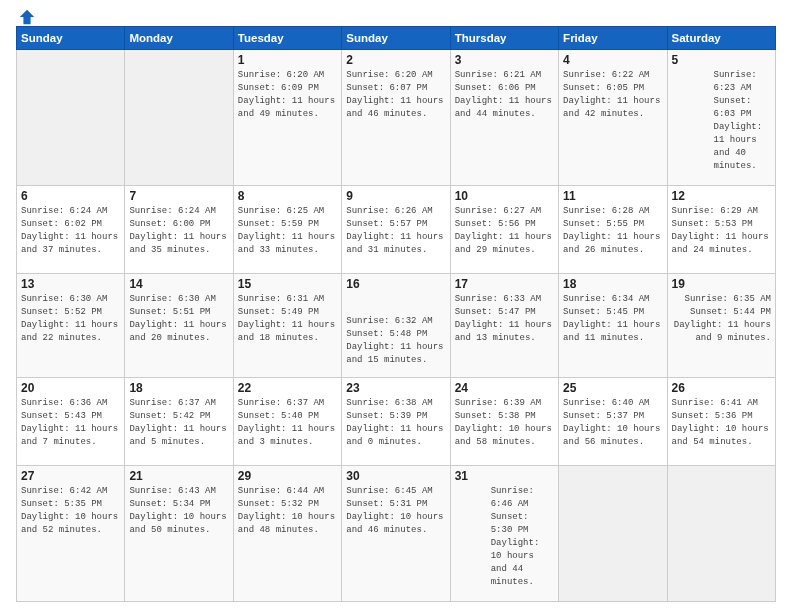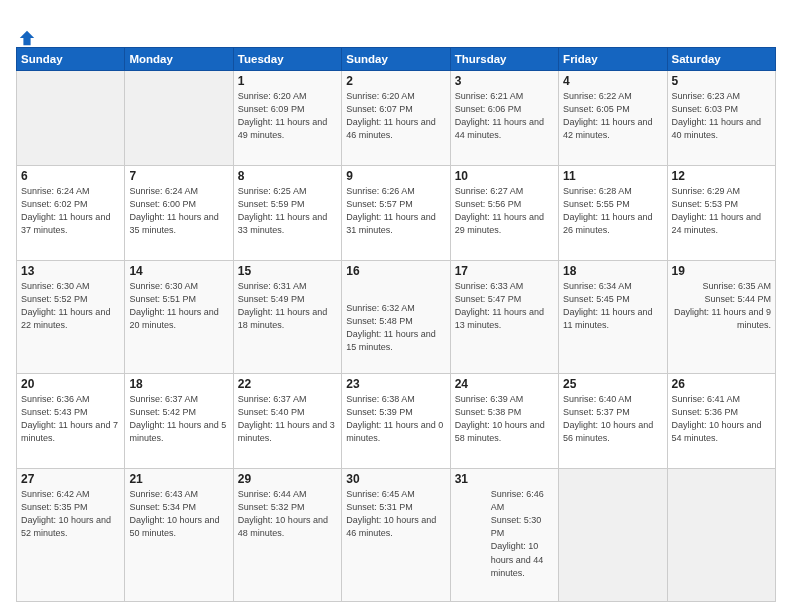--- a/index.html
+++ b/index.html
@@ -6,21 +6,21 @@
     body {
       font-family: Arial, sans-serif;
       background: #fff;
       width: 792px;
       height: 612px;
       overflow: hidden;
     }
     .page {
       width: 792px;
       height: 612px;
-      padding: 29px 16px 10px 16px;
+      padding: 8px 16px 10px 16px;
       display: flex;
       flex-direction: column;
     }
     .header {
       display: flex;
       align-items: flex-start;
       justify-content: space-between;
       margin-bottom: 4px;
     }
     .logo {
@@ -86,20 +86,21 @@
       font-size: 12px;
       font-weight: bold;
       color: #222;
       display: block;
       margin-bottom: 2px;
     }
     .day-info {
       font-size: 9px;
       color: #444;
       line-height: 1.45;
+      font-family: Liberation Mono, monospace;
     }
     td.empty {
       background: #f0f0f0 !important;
     }
   </style>
 </head>
 <body>
 
 <div class="page">
   <div class="header">
@@ -155,21 +156,21 @@
 Daylight: 11 hours and 44 minutes.</div>
           </td>
           <td>
             <span class="day-number">4</span>
             <div class="day-info" style="white-space: pre-line;">Sunrise: 6:22 AM
 Sunset: 6:05 PM
 Daylight: 11 hours and 42 minutes.</div>
           </td>
           <td>
             <span class="day-number">5</span>
-            <div class="day-info" style="white-space: pre-line;">Sunrise: 6:23 AM
+            <div class="day-info" style="white-space: pre-line; margin-left: 42px;">Sunrise: 6:23 AM
 Sunset: 6:03 PM
 Daylight: 11 hours and 40 minutes.</div>
           </td>
         </tr>
         <tr>
           <td>
             <span class="day-number">6</span>
             <div class="day-info" style="white-space: pre-line;">Sunrise: 6:24 AM
 Sunset: 6:02 PM
 Daylight: 11 hours and 37 minutes.</div>

